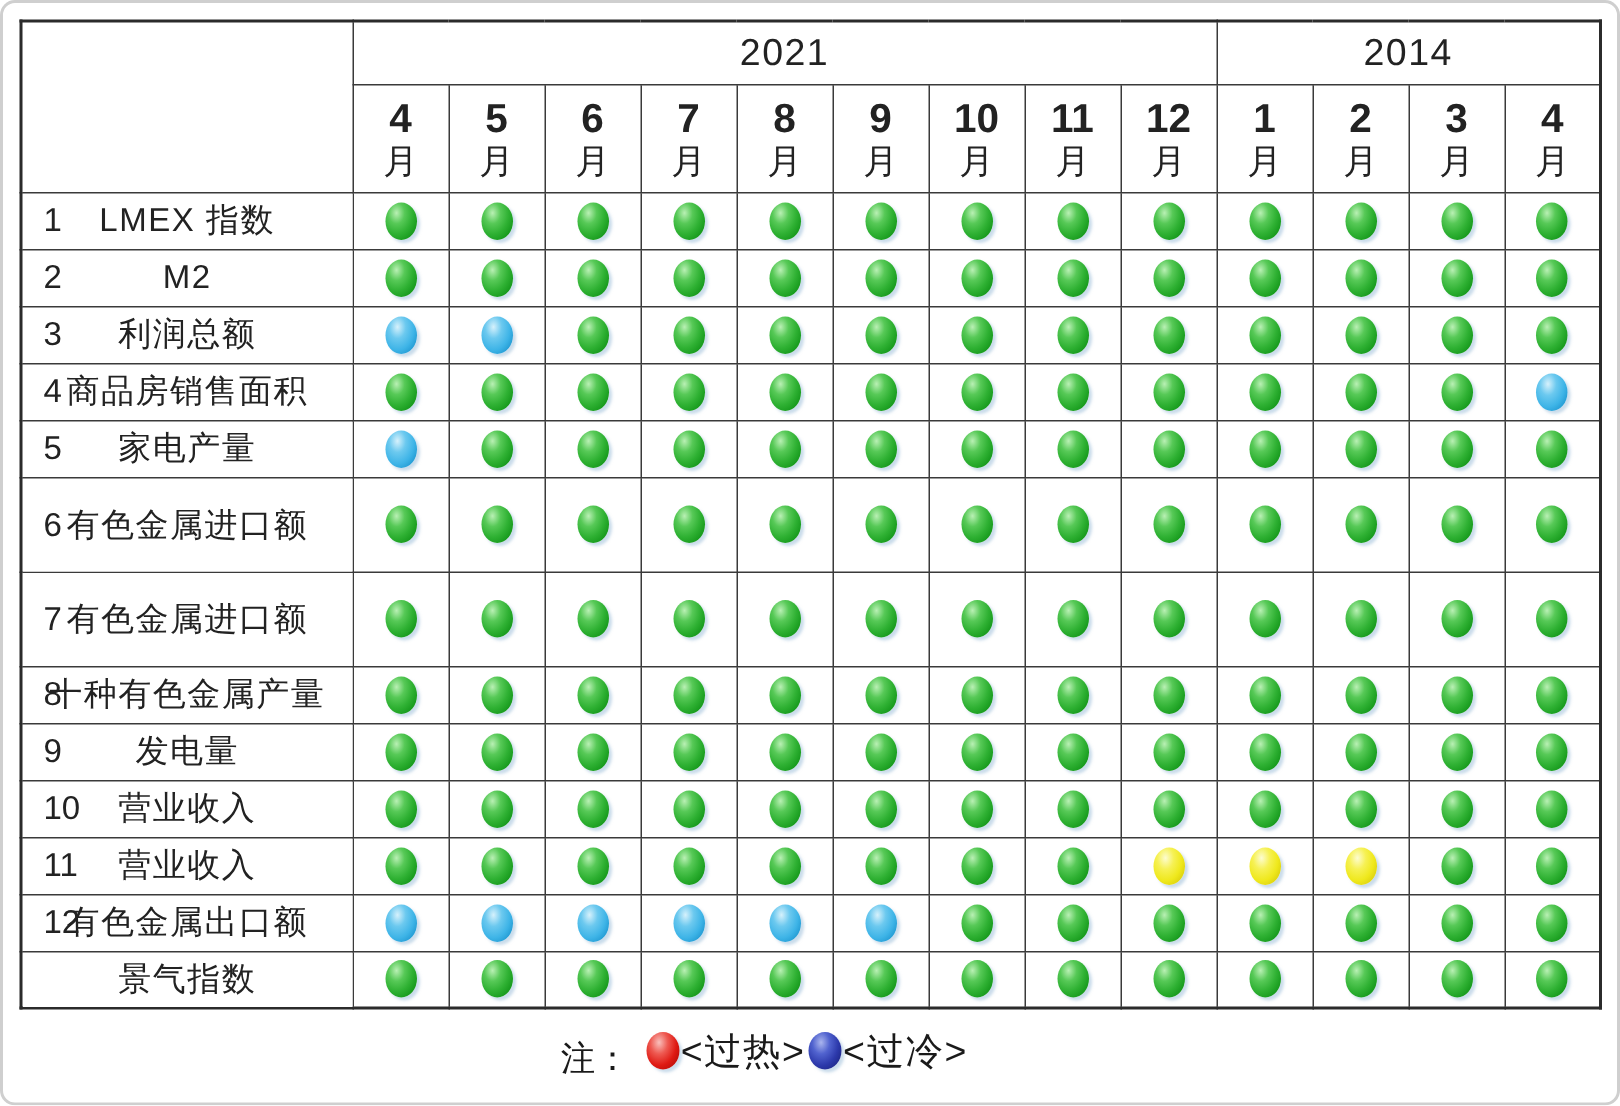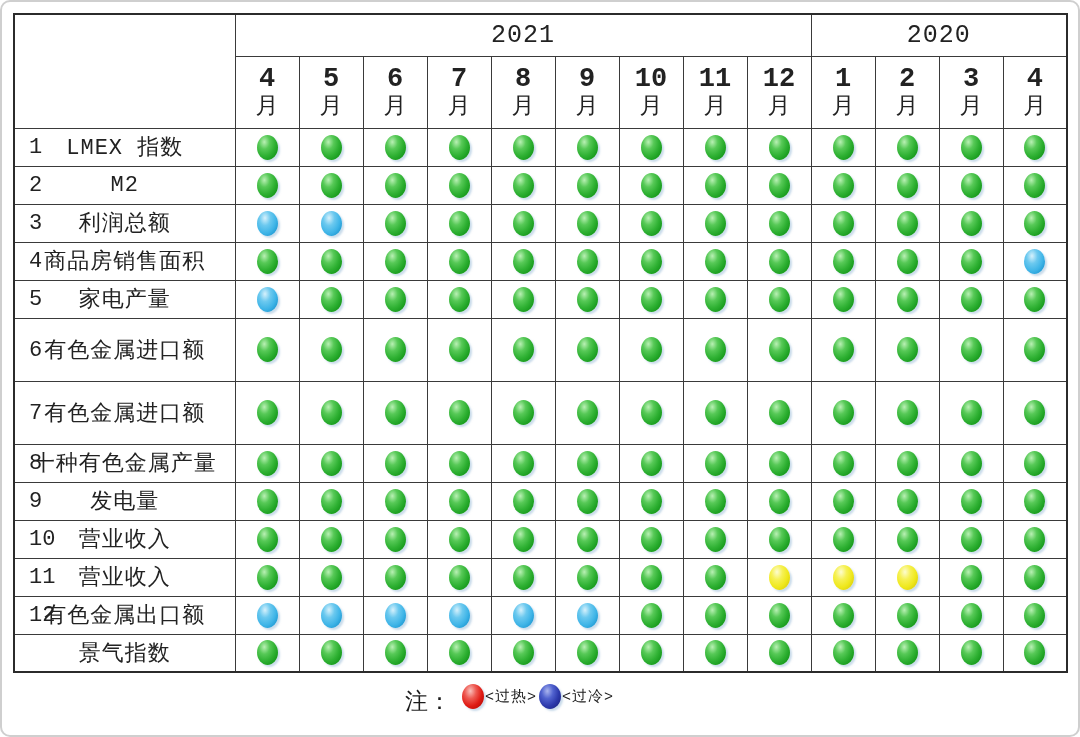--- a/index.html
+++ b/index.html
@@ -3,21 +3,21 @@
 <meta charset="utf-8">
 <style>
   html,body{margin:0;padding:0;background:#fff;}
   .page{
     position:relative;
     width:1080px;height:737px;
     background:#ffffff;
     border-radius:10px;
     box-shadow:inset 0 0 0 2px #cfcfcf;
     overflow:hidden;
-    font-family:Liberation Mono, monospace;
+    font-family:Liberation Sans, sans-serif;
     color:#1f1f1f;
   }
   table.indicator{
     position:absolute;left:13px;top:13px;
     width:1053px;
     border-collapse:collapse;
     table-layout:fixed;
     border:2.5px solid #2b2b2b;
   }
   table.indicator th, table.indicator td{
@@ -60,21 +60,21 @@
   .legend{
     position:absolute;left:0;top:684px;width:100%;
     text-align:center;
     transform:translateX(-30px);
     font-size:23px;color:#1a1a1a;
     white-space:nowrap;
   }
   .note-prefix{margin-right:10px;}
   .legend-item{display:inline-flex;align-items:center;margin:0 1px;}
   .legend-dot{width:22px;height:25px;margin-right:1px;}
-  .legend-label{font-size:15px;letter-spacing:1px;}
+  .legend-label{font-size:25px;letter-spacing:1px;}
 </style>
 </head>
 <body>
 
 <div class="page">
   <table class="indicator">
     <colgroup>
       <col class="label-col">
       <col class="month-col">
         <col class="month-col">
@@ -87,21 +87,21 @@
       <col class="month-col">
         <col class="month-col">
         <col class="month-col">
         <col class="month-col">
       <col class="month-col">
     </colgroup>
     <thead>
       <tr class="year-row">
         <th class="corner-cell" rowspan="2"></th>
       <th colspan="9" class="year-cell">2021</th>
-          <th colspan="4" class="year-cell">2020</th>
+          <th colspan="4" class="year-cell">2014</th>
         </tr>
       <tr class="month-row">
           <th class="month-cell">
             <div class="m-num">4</div>
             <div class="m-suffix">月</div>
           </th>
           <th class="month-cell">
             <div class="m-num">5</div>
             <div class="m-suffix">月</div>
           </th>

